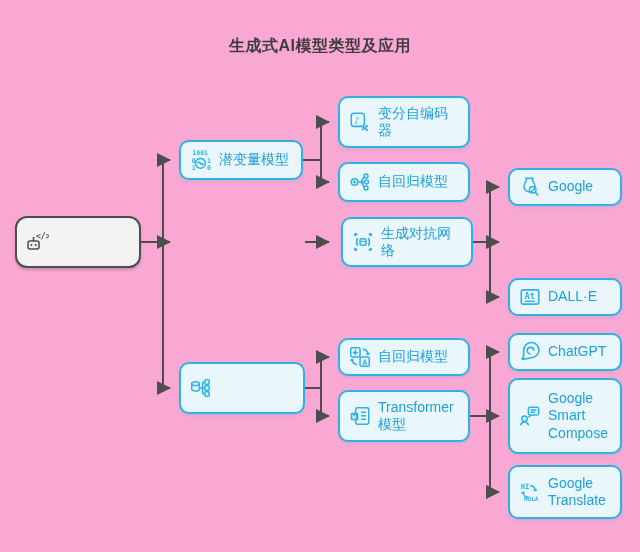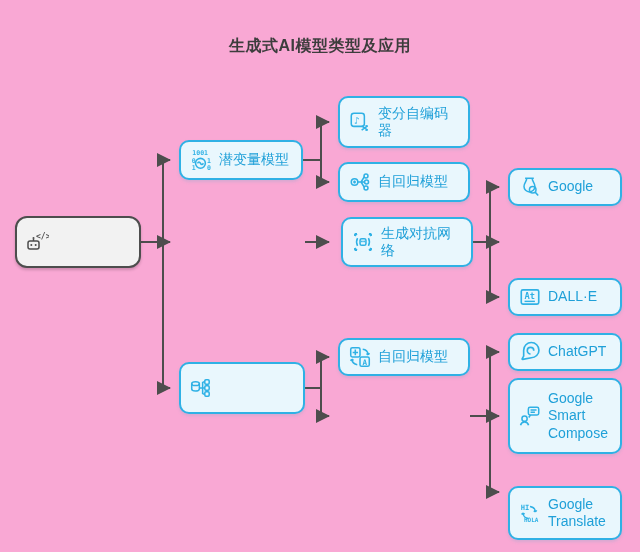--- a/index.html
+++ b/index.html
@@ -203,20 +203,33 @@
           <rect x="11" y="11" width="8.5" height="8.5" rx="1.5"></rect>
           <path d="M13.5 4 q4.5 0.5 5 5 M18.5 9 l-1.6 -1 M18.5 9 l1.2 -1.4"></path>
           <path d="M8.5 18 q-4.5 -0.5 -5 -5 M3.5 13 l1.6 1 M3.5 13 l-1.2 1.4"></path>
         </g>
         <text x="13.2" y="18.2" font-size="7" font-weight="bold" fill="#2fb1e5">A</text>
       </svg>
     </span>
     <span class="lbl">自回归模型</span>
   </div>
 
+  <div class="node" style="left:338px;top:390px;width:132px;height:52px">
+    <span class="ic">
+      <svg width="24" height="24" viewBox="0 0 22 22">
+        <g stroke="#2fb1e5" stroke-width="1.4" fill="none">
+          <rect x="7" y="3.5" width="12" height="15" rx="1.5"></rect>
+          <path d="M12 7.5 H16.5 M12 10.8 H16.5 M12 14 H16.5"></path>
+        </g>
+        <rect x="2.5" y="8" width="7" height="7" rx="1" fill="#2fb1e5"></rect>
+        <text x="4" y="13.6" font-size="5.5" font-weight="bold" fill="#ffffff">W</text>
+      </svg>
+    </span>
+    <span class="lbl">Transformer模型</span>
+  </div>
 
   <div class="node" style="left:508px;top:378px;width:114px;height:76px">
     <span class="ic">
       <svg width="24" height="24" viewBox="0 0 22 22">
         <g stroke="#2fb1e5" stroke-width="1.4" fill="none">
           <rect x="9.5" y="3" width="9.5" height="7" rx="1.5"></rect>
           <path d="M11.5 5.5 H17 M11.5 7.5 H15.5 M11.5 10 l-1.6 2.4"></path>
           <circle cx="6" cy="13.5" r="2.4"></circle>
           <path d="M2.3 19.5 a3.8 3.8 0 0 1 7.4 0"></path>
         </g>
@@ -230,21 +243,21 @@
       <svg width="24" height="24" viewBox="0 0 22 22">
         <g stroke="#2fb1e5" stroke-width="1.5" fill="none">
           <path d="M11 17.5 a7 7 0 1 0 -7 -7 v5.5 l-1.3 2.3 q-0.4 0.8 0.5 0.7 z" transform="translate(1.2,-1.2)"></path>
           <path d="M14.5 9.8 a3 3 0 1 0 -3 3"></path>
         </g>
       </svg>
     </span>
     <span class="lbl">ChatGPT</span>
   </div>
 
-  <div class="node" style="left:508px;top:486px;width:114px;height:54px">
+  <div class="node" style="left:508px;top:465px;width:114px;height:54px">
     <span class="ic">
       <svg width="24" height="24" viewBox="0 0 22 22">
         <g fill="#2fb1e5" font-size="6.5" font-weight="bold">
           <text x="2.5" y="8.5">HI</text>
           <text x="5.5" y="19" font-size="5.5">HOLA</text>
         </g>
         <g stroke="#2fb1e5" stroke-width="1.3" fill="none">
           <path d="M11 5 q4.5 0.5 5 5 M16 10 l-1.6 -1 M16 10 l1.2 -1.4"></path>
           <path d="M9.5 16 q-4.5 -0.5 -5 -5 M4.5 11 l1.6 1 M4.5 11 l-1.2 1.4"></path>
         </g>

